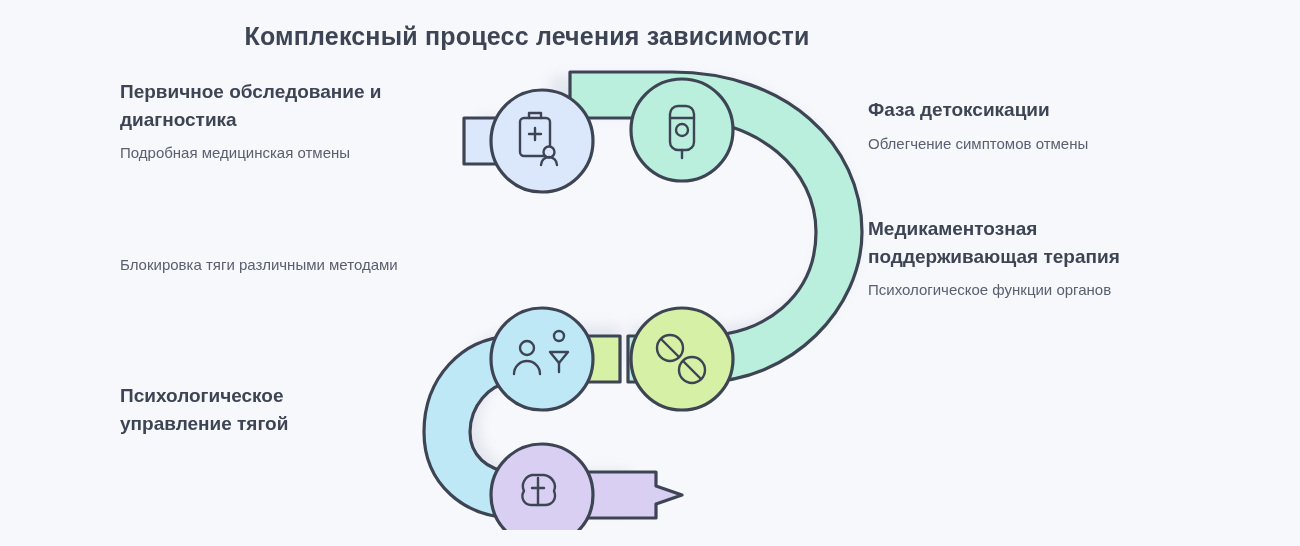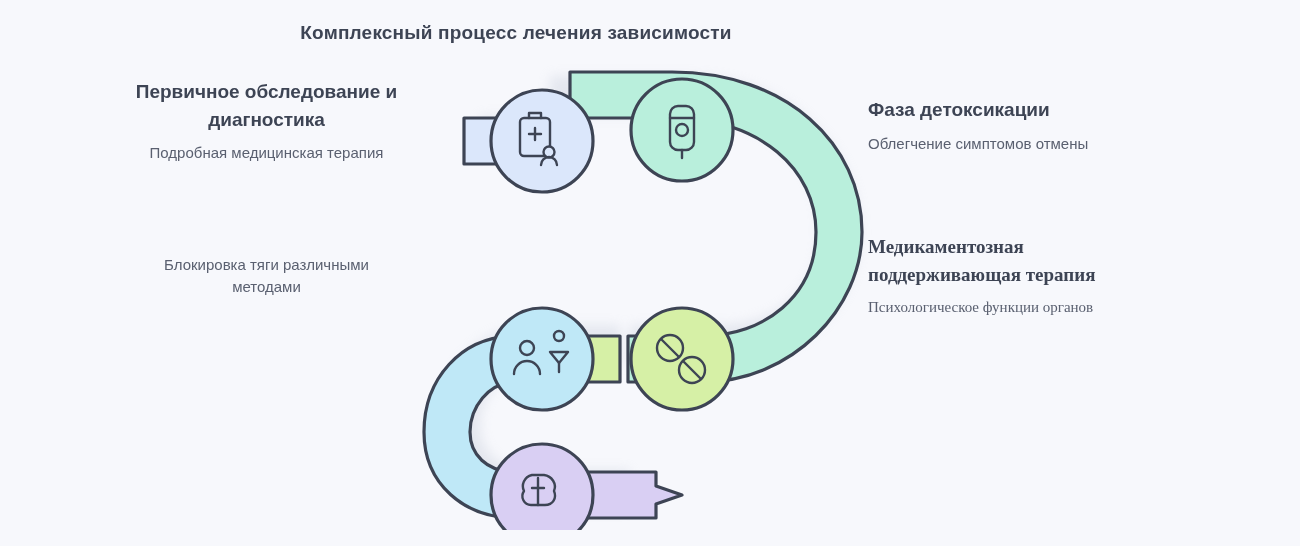--- a/index.html
+++ b/index.html
@@ -11,77 +11,78 @@
     height: 546px;
     background: #f7f8fc;
     font-family: "Liberation Sans", sans-serif;
     color: #3d4454;
     overflow: hidden;
     position: relative;
   }
   .title {
     position: absolute;
     top: 22px;
-    left: 0;
+    left: 11px;
     width: 1032px;
     text-align: center;
-    font-size: 19px;
+    font-size: 25px;
     font-weight: bold;
     color: #3d4454;
     letter-spacing: 0.2px;
   }
 
   .label-block {
     position: absolute;
   }
   .label-block .heading {
     font-size: 19px;
     font-weight: bold;
     line-height: 1.45;
     color: #3d4454;
   }
   .label-block .sub {
     font-size: 15px;
     line-height: 1.45;
     color: #5a6070;
     margin-top: 9px;
   }
-  .left .heading, .left .sub { text-align: center; margin-left: 13px; }
+  .left .heading, .left .sub { text-align: left; }
   .right .heading, .right .sub { text-align: left; }
 
   
   #blk-assessment { left: 120px; top: 78px; width: 280px; }
   #blk-coding     { left: 120px; top: 245px; width: 280px; }
   #blk-psych      { left: 120px; top: 382px; width: 280px; }
   
   #blk-detox      { left: 868px; top: 96px; width: 300px; }
-  #blk-medication { left: 868px; top: 233px; width: 300px; font-family: Liberation Serif, serif; }
+  #blk-medication { left: 868px; top: 215px; width: 300px; }
 
   .diagram {
     position: absolute;
     left: 420px;
     top: 60px;
   }
   .shadow-layer { filter: blur(6px); opacity: 0.30; }
 </style>
 </head>
 <body>
 
 <div class="title">Комплексный процесс лечения зависимости</div>
 
 <div class="label-block left" id="blk-assessment">
   <div class="heading">Первичное обследование и диагностика</div>
-  <div class="sub">Подробная медицинская терапия</div>
+  <div class="sub">Подробная медицинская отмены</div>
 </div>
 
 <div class="label-block left" id="blk-coding">
   <div class="sub">Блокировка тяги различными методами</div>
 </div>
 
 <div class="label-block left" id="blk-psych">
+  <div class="heading">Психологическое управление тягой</div>
 </div>
 
 <div class="label-block right" id="blk-detox">
   <div class="heading">Фаза детоксикации</div>
   <div class="sub">Облегчение симптомов отмены</div>
 </div>
 
 <div class="label-block right" id="blk-medication">
   <div class="heading">Медикаментозная поддерживающая терапия</div>
   <div class="sub">Психологическое функции органов</div>

